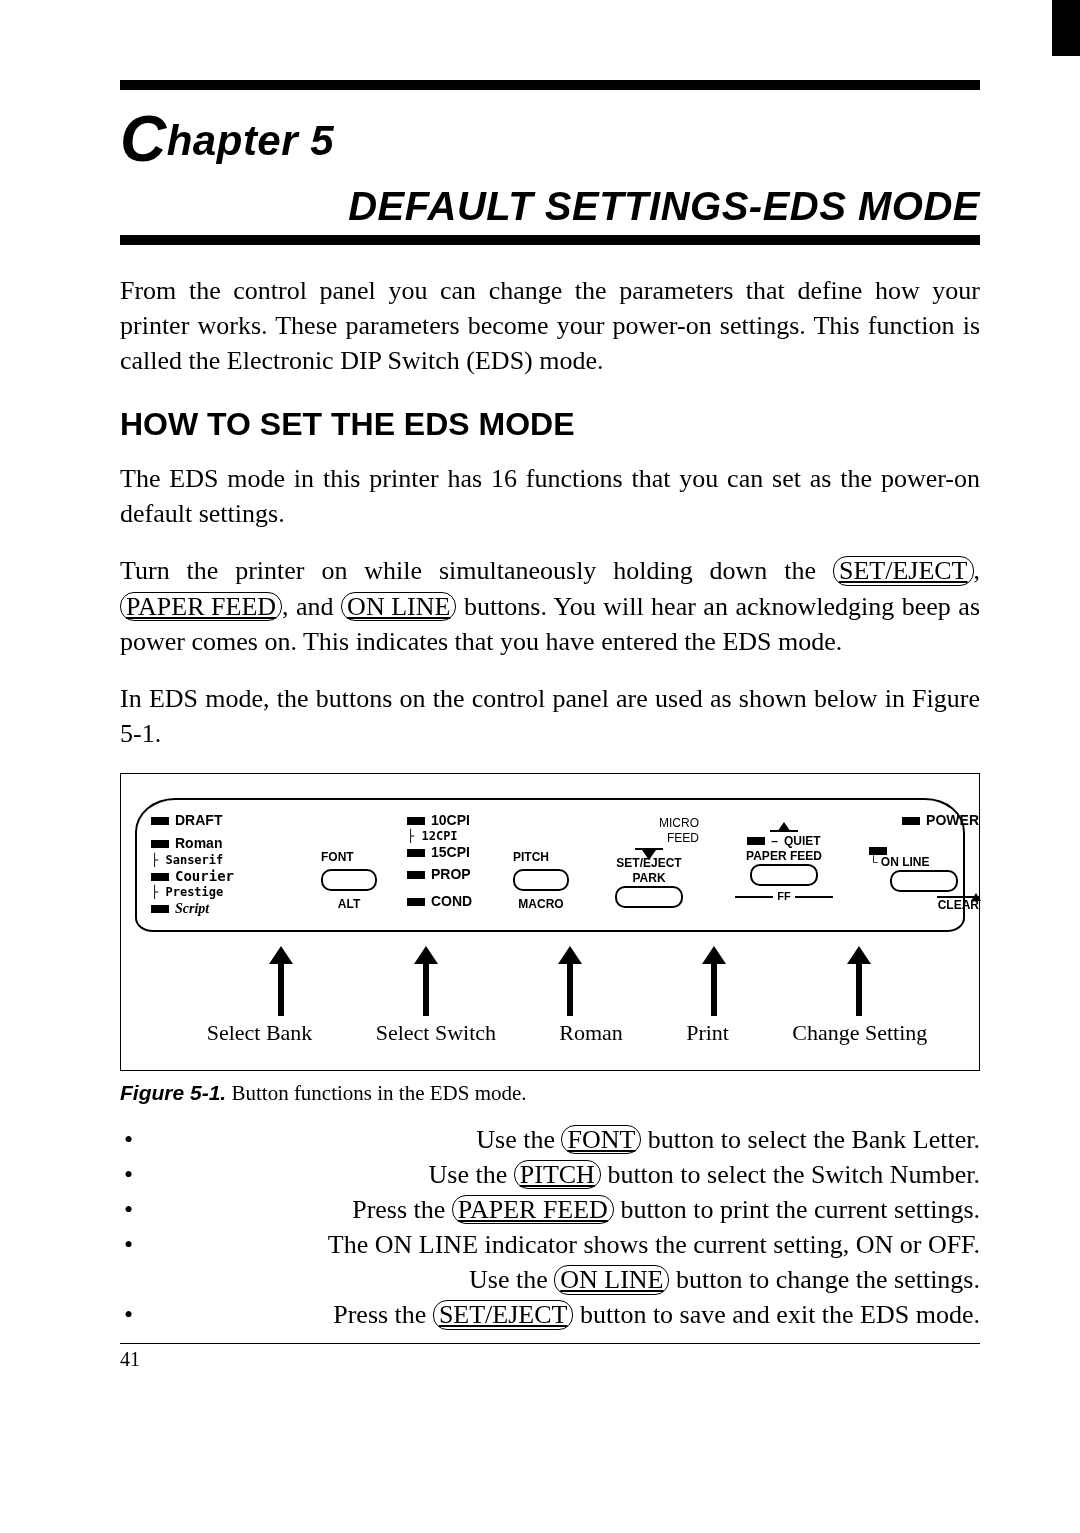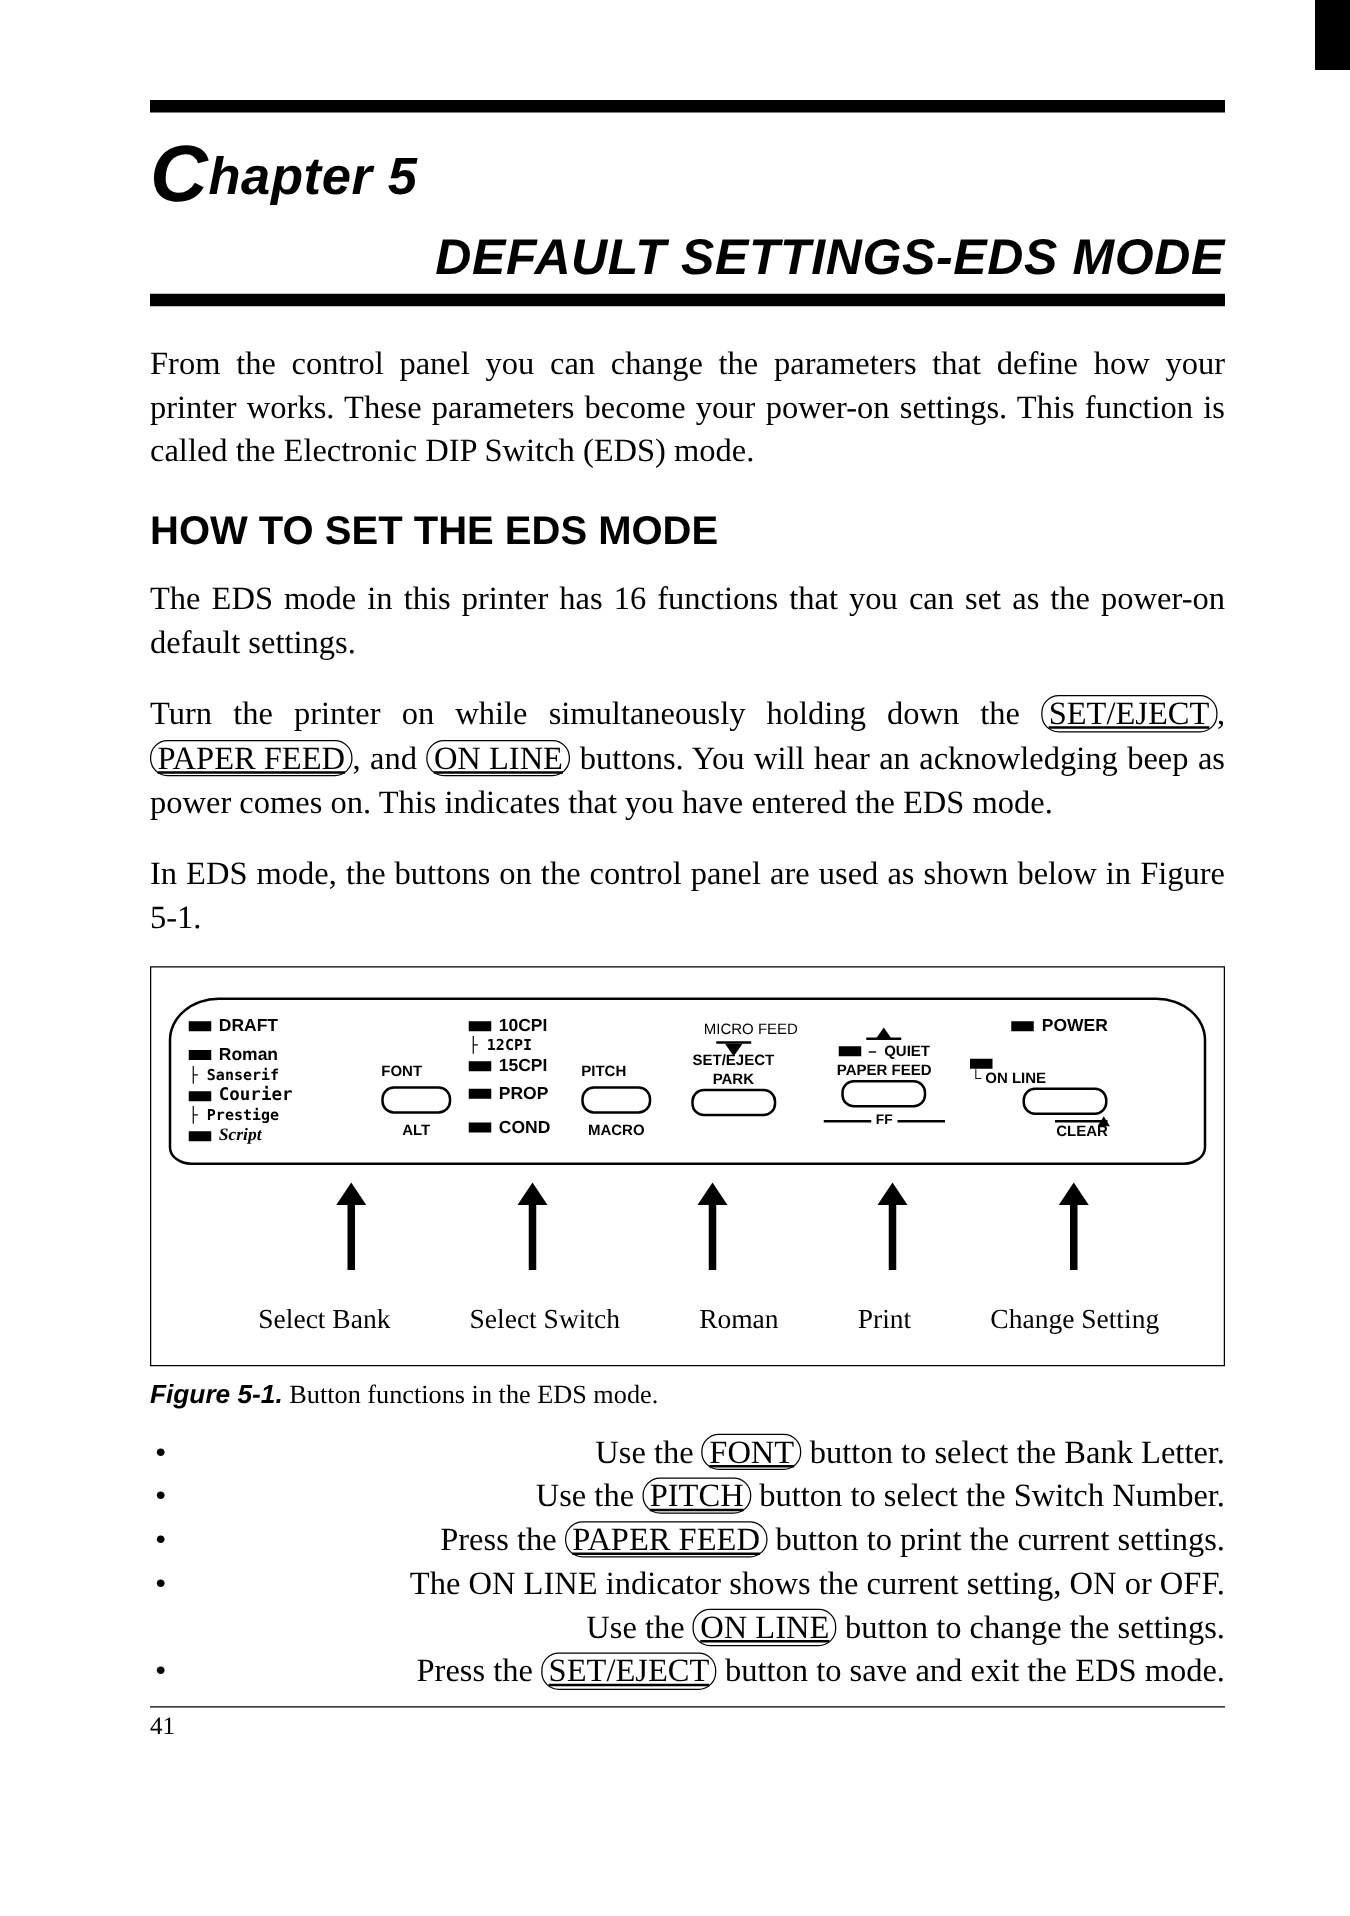--- a/index.html
+++ b/index.html
@@ -77,21 +77,21 @@
   .panel-outer {
     border: 2px solid #000;
     border-radius: 40px 40px 18px 18px / 34px 34px 14px 14px;
     padding: 12px 14px 12px 14px;
     position: relative;
     font-family: Arial, Helvetica, sans-serif;
   }
   .panel-row {
     display: flex;
     align-items: flex-start;
-    gap: 14px;
+    gap: 30px;
   }
   .group {
     display: flex;
     flex-direction: column;
     font-size: 14px;
     line-height: 1.25;
     font-weight: bold;
   }
   .led-line {
     display: flex;
@@ -157,21 +157,21 @@
   }
   .arrows-row {
     display: flex;
     justify-content: space-around;
     margin-top: 14px;
     padding: 0 34px 0 74px;
   }
   .arrow-labels {
     display: flex;
     justify-content: space-around;
-    margin-top: 26px;
+    margin-top: 4px;
     font-size: 22px;
     padding: 0 6px 0 40px;
   }
   .fig-caption {
     font-size: 21px;
     margin: 10px 0 16px 0;
   }
   .fig-caption .fl {
     font-family: Arial, Helvetica, sans-serif;
     font-style: italic;
@@ -346,21 +346,21 @@
           <div class="small-label" style="text-align:center">PAPER FEED</div>
           <span class="oval-btn oval-wide"></span>
           <div style="height:4px"></div>
           <div style="display:flex;align-items:center;gap:4px">
             <div style="border-top:2px solid #000;width:38px"></div>
             <span class="ff-label">FF</span>
             <div style="border-top:2px solid #000;width:38px"></div>
           </div>
         </div>
 
-        <div class="group" style="min-width:110px;align-items:flex-end">
+        <div class="group" style="min-width:110px;align-items:center">
           <div class="led-line" style="align-self:flex-end">
               <span class="led"></span>
               <span>POWER</span>
             </div>
           <div style="height:18px"></div>
           <div class="led-line" style="align-self:flex-start;font-size:12px">
               <span class="led"></span>
             </div>
           <div class="small-label" style="align-self:flex-start"><span>└ </span><span>ON LINE</span></div>
           <span class="oval-btn oval-wide"></span>

